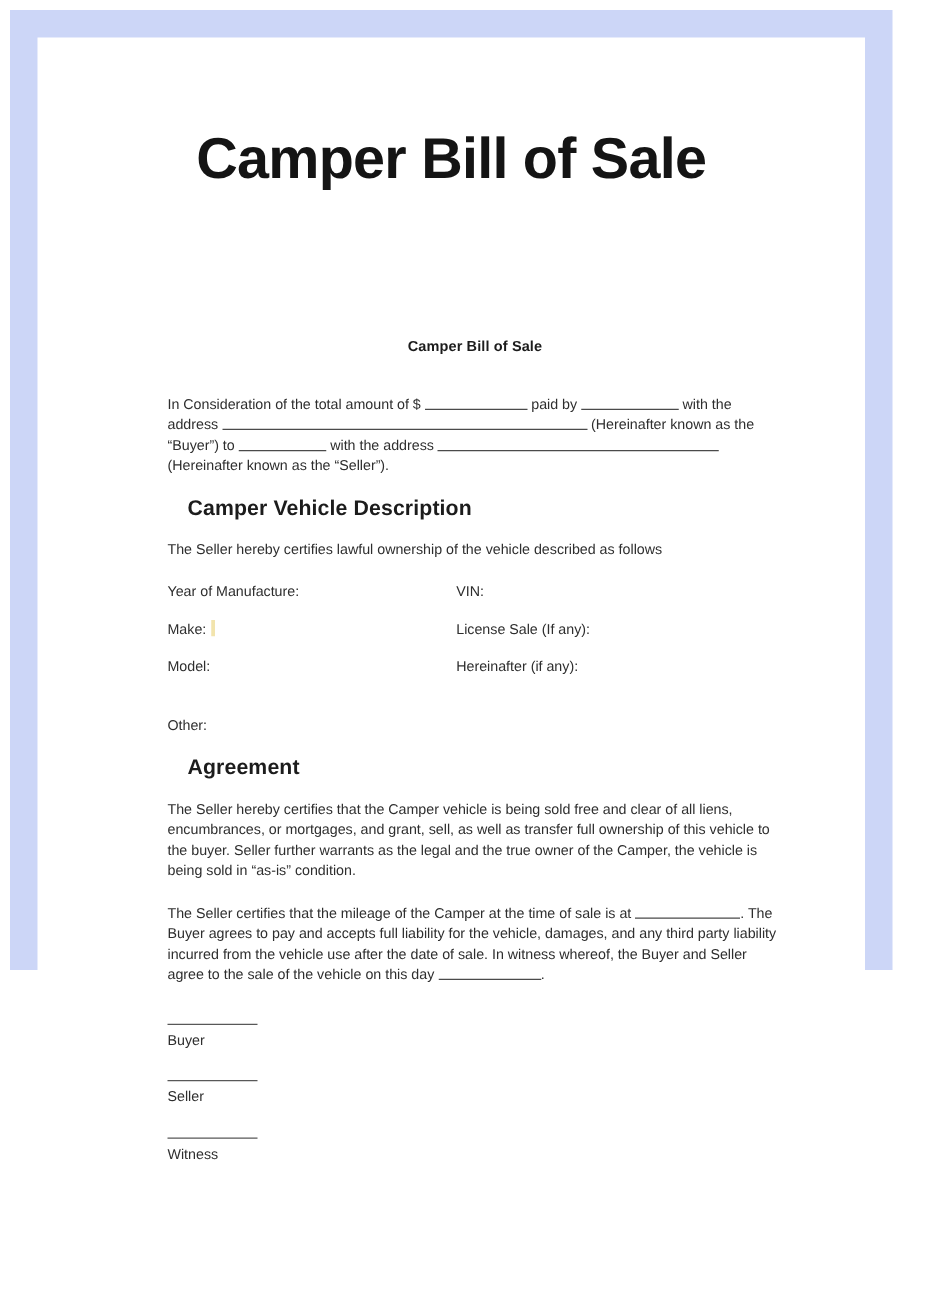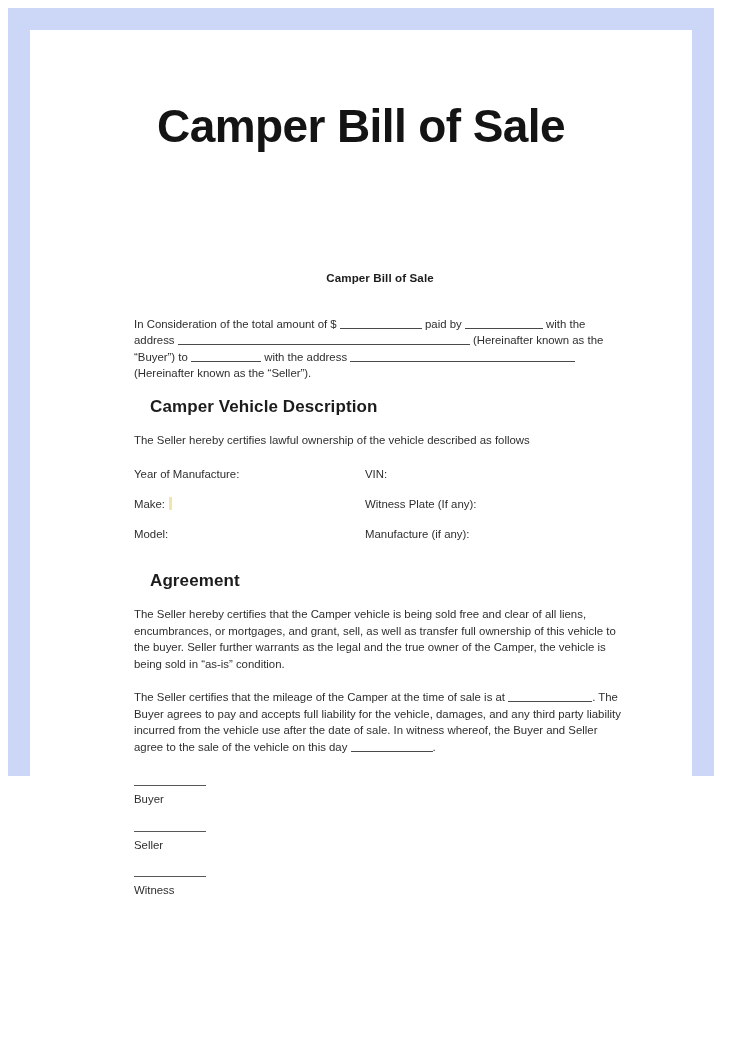--- a/index.html
+++ b/index.html
@@ -179,28 +179,29 @@
 
       <p class="para">The Seller hereby certifies lawful ownership of the vehicle described as follows</p>
 
       <div class="veh-grid">
         <div class="veh-row">
           <span class="veh-left">Year of Manufacture:</span>
           <span class="veh-right">VIN:</span>
         </div>
         <div class="veh-row">
           <span class="veh-left"><span>Make:</span><span class="caret"></span></span>
-          <span class="veh-right">Witness Plate (If any):</span>
+          <span class="veh-right">License Sale (If any):</span>
         </div>
         <div class="veh-row">
           <span class="veh-left">Model:</span>
-          <span class="veh-right">Manufacture (if any):</span>
+          <span class="veh-right">Hereinafter (if any):</span>
         </div>
       </div>
 
+      <p class="other-line">Other:</p>
 
 
       <h2 class="section">Agreement</h2>
 
       <p class="para">The Seller hereby certifies that the Camper vehicle is being sold free and clear of all liens, encumbrances, or mortgages, and grant, sell, as well as transfer full ownership of this vehicle to the buyer. Seller further warrants as the legal and the true owner of the Camper, the vehicle is being sold in “as-is” condition.</p>
 
       <p class="para">
         <span>The Seller certifies that the mileage of the Camper at the time of sale is at</span>
         <span class="blank b-mileage"></span><span>. The Buyer agrees to pay and accepts full liability for the vehicle, damages, and any third party liability incurred from the vehicle use after the date of sale. In witness whereof, the Buyer and Seller agree to the sale of the vehicle on this day</span>
         <span class="blank b-day"></span><span>.</span>

